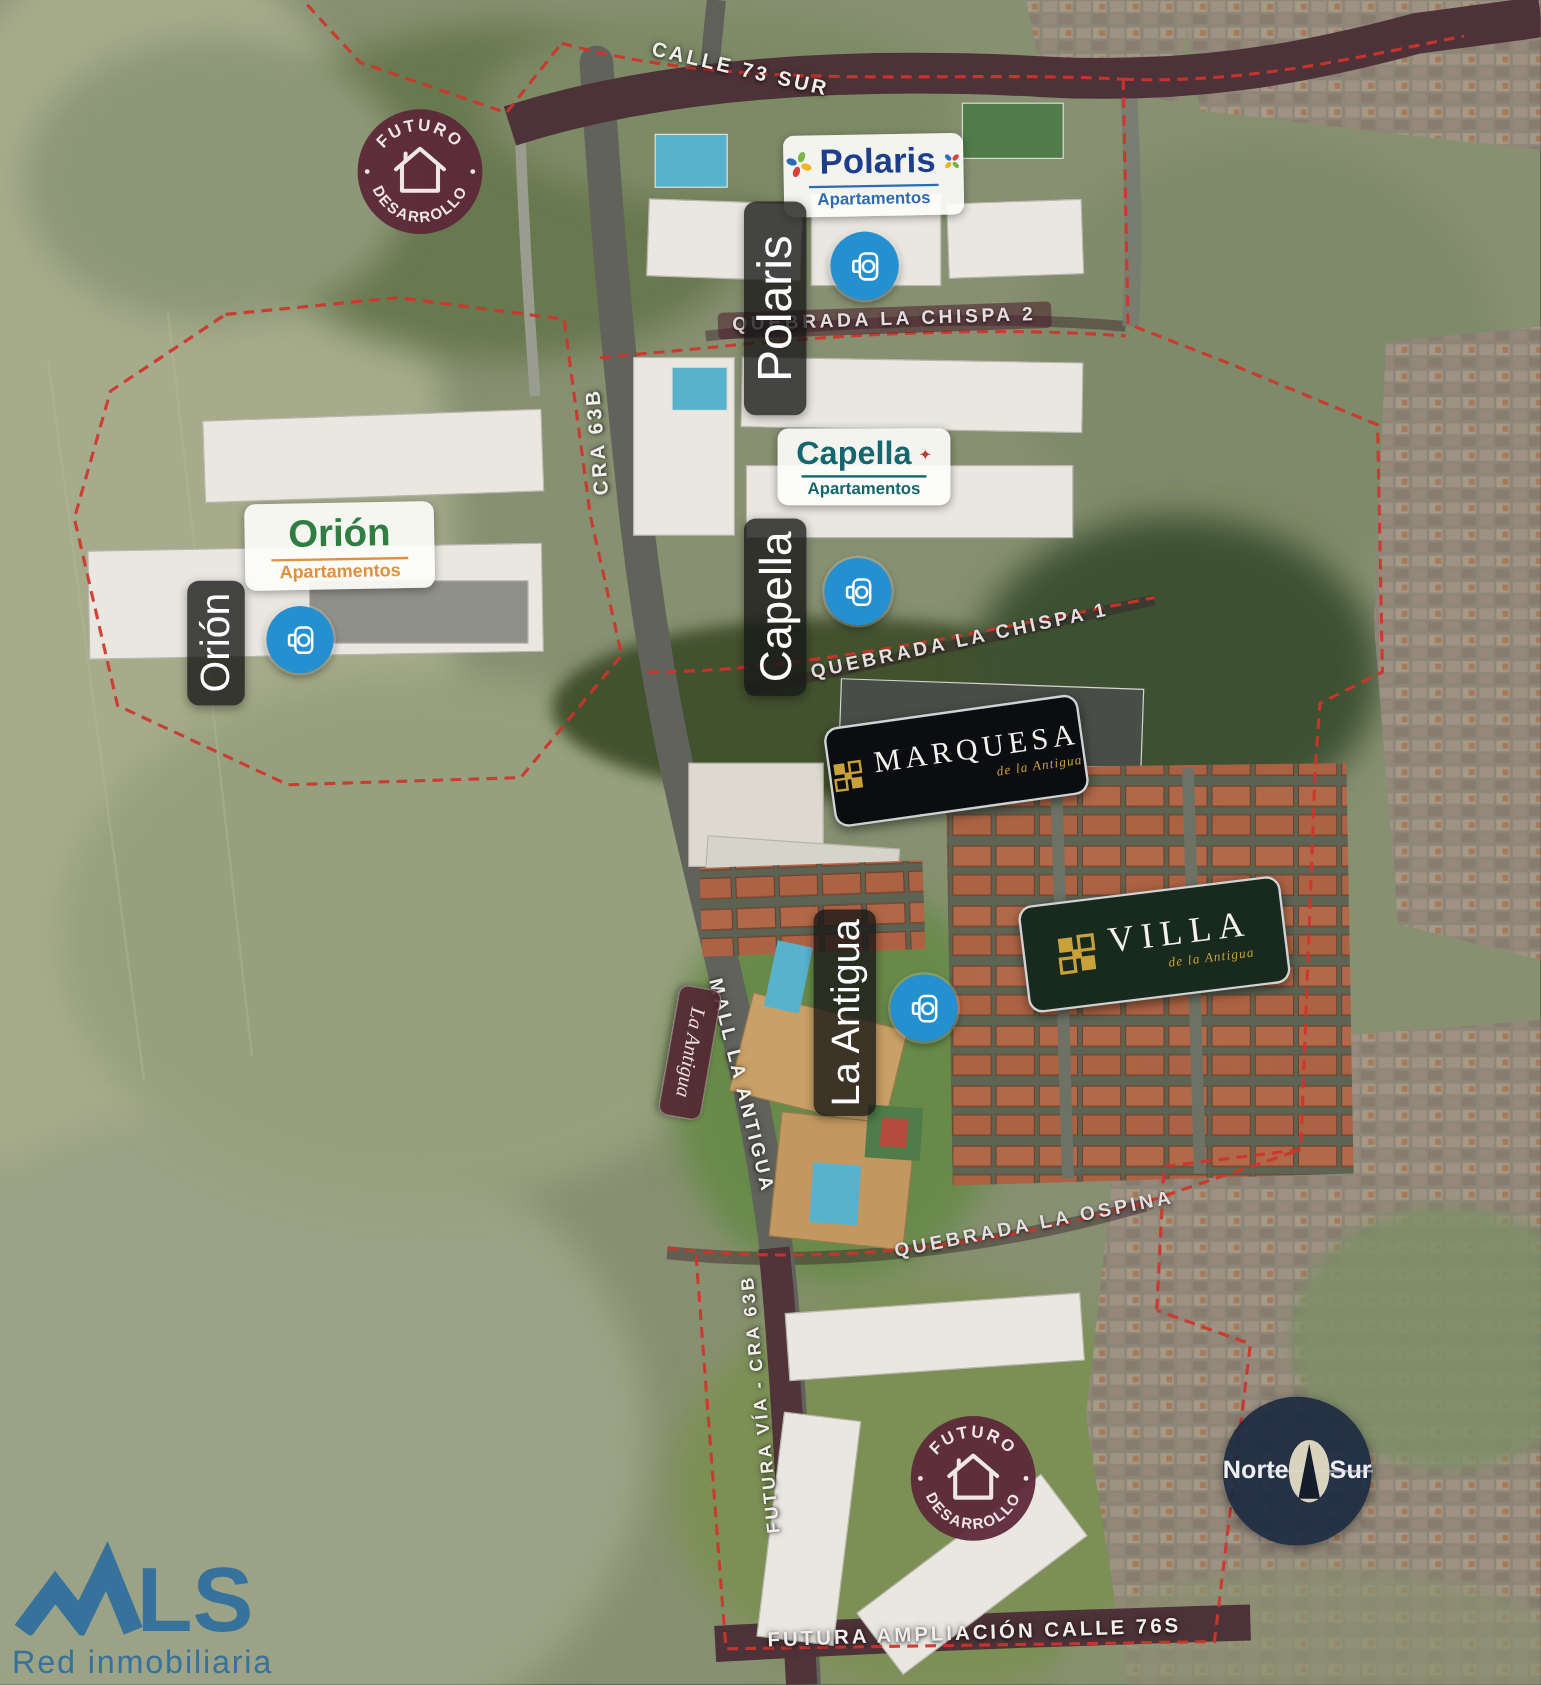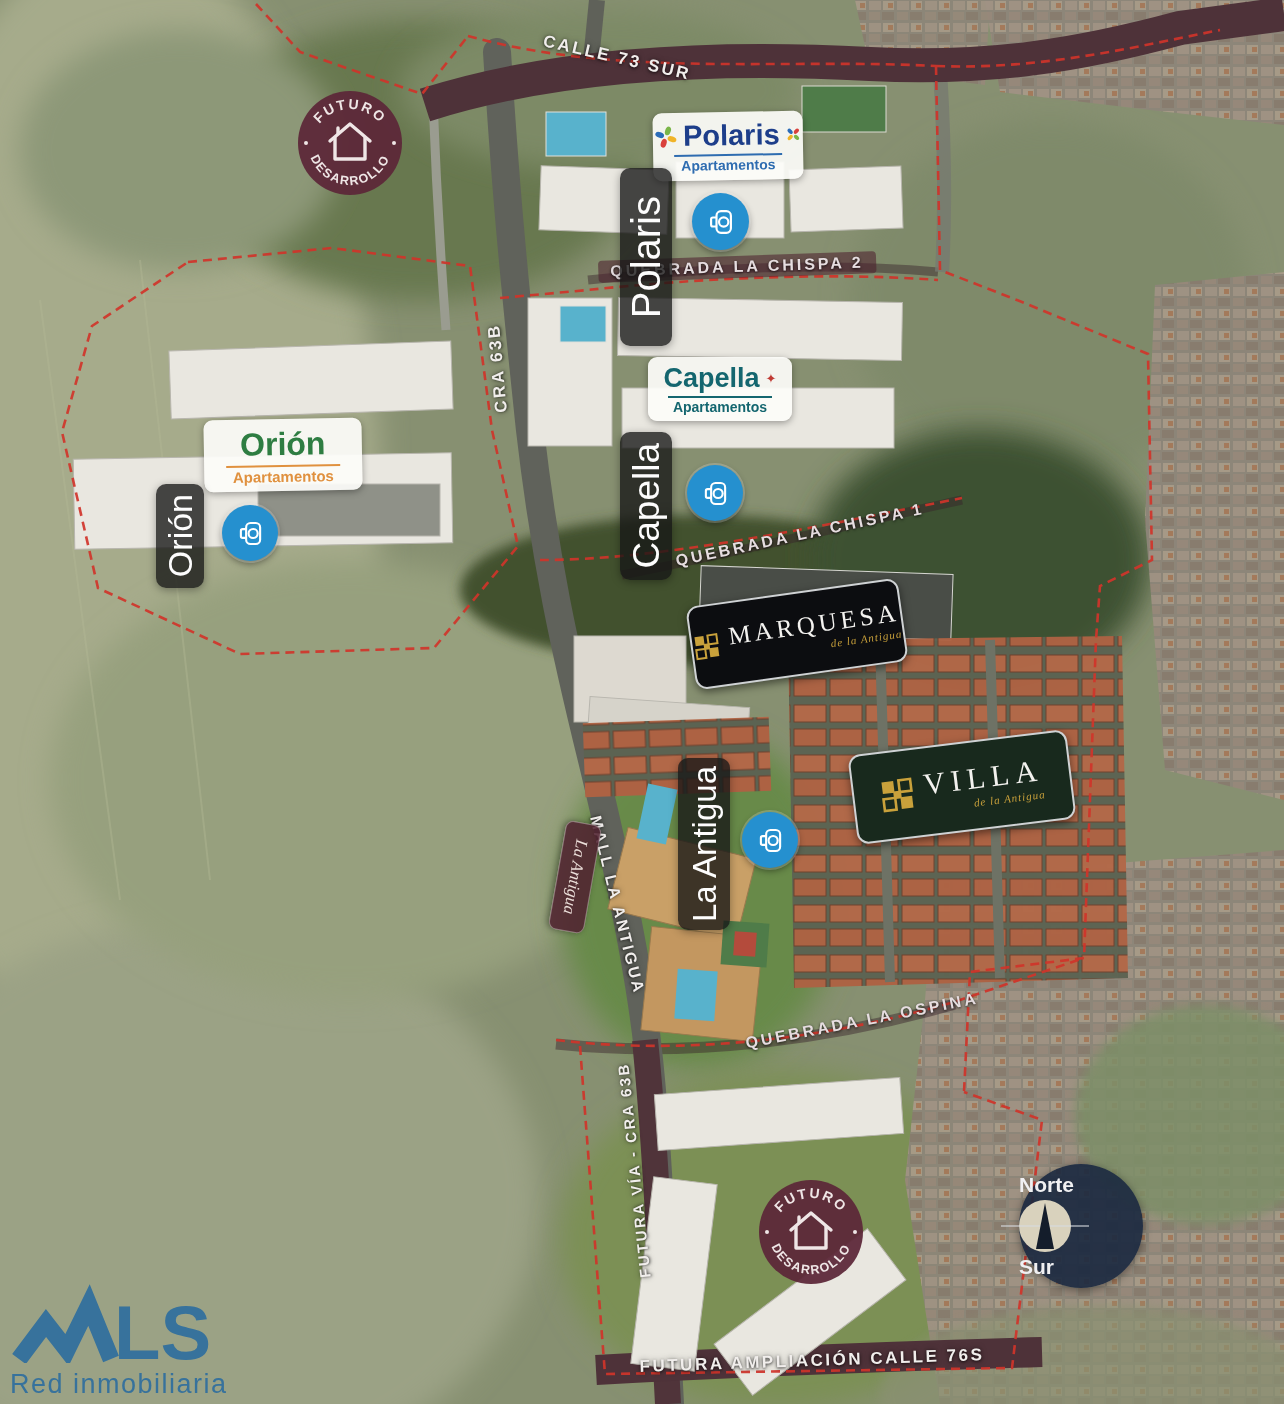--- a/index.html
+++ b/index.html
@@ -26,21 +26,21 @@
   .sign .row{display:flex;align-items:center;gap:6px;}
   .sign .rule{height:2px;width:72%;margin:2px 0 1px 0;}
   .dsign{position:absolute;border-radius:12px;border:2px solid #cfd2d4;
          display:flex;align-items:center;justify-content:center;gap:10px;
          box-shadow:0 3px 9px rgba(0,0,0,.5);}
   .dsign .nm{font-family:"Liberation Serif",serif;color:#f3f2ef;line-height:1;}
   .dsign .sb{font-family:"Liberation Serif",serif;color:#c9a13b;font-style:italic;
              font-size:11px;letter-spacing:1px;text-align:right;margin-top:3px;}
   .badge{position:absolute;}
   .compass{position:absolute;border-radius:50%;background:#1a2940e8;
-           display:flex;flex-direction:column;justify-content:space-between;
+           display:flex;align-items:center;justify-content:space-between;
            box-shadow:0 2px 10px rgba(0,0,0,.4);padding:9px 0;box-sizing:border-box;}
   .compass .cw{color:#f0f0f2;font-weight:bold;font-size:21px;}
   .dial{position:relative;width:52px;height:52px;border-radius:50%;background:#d9d2bd;}
   .dial .hline{position:absolute;left:-18px;top:25px;width:88px;height:2px;background:rgba(215,218,224,.55);}
   .dial .needle{position:absolute;left:50%;top:3px;transform:translateX(-50%);
         width:0;height:0;border-left:9px solid transparent;border-right:9px solid transparent;
         border-bottom:46px solid #141d2b;}
   .mls{position:absolute;opacity:.92;}
   .mls-tag{color:#2f6e9e;font-size:27px;letter-spacing:1.5px;margin-top:2px;}
 </style>

